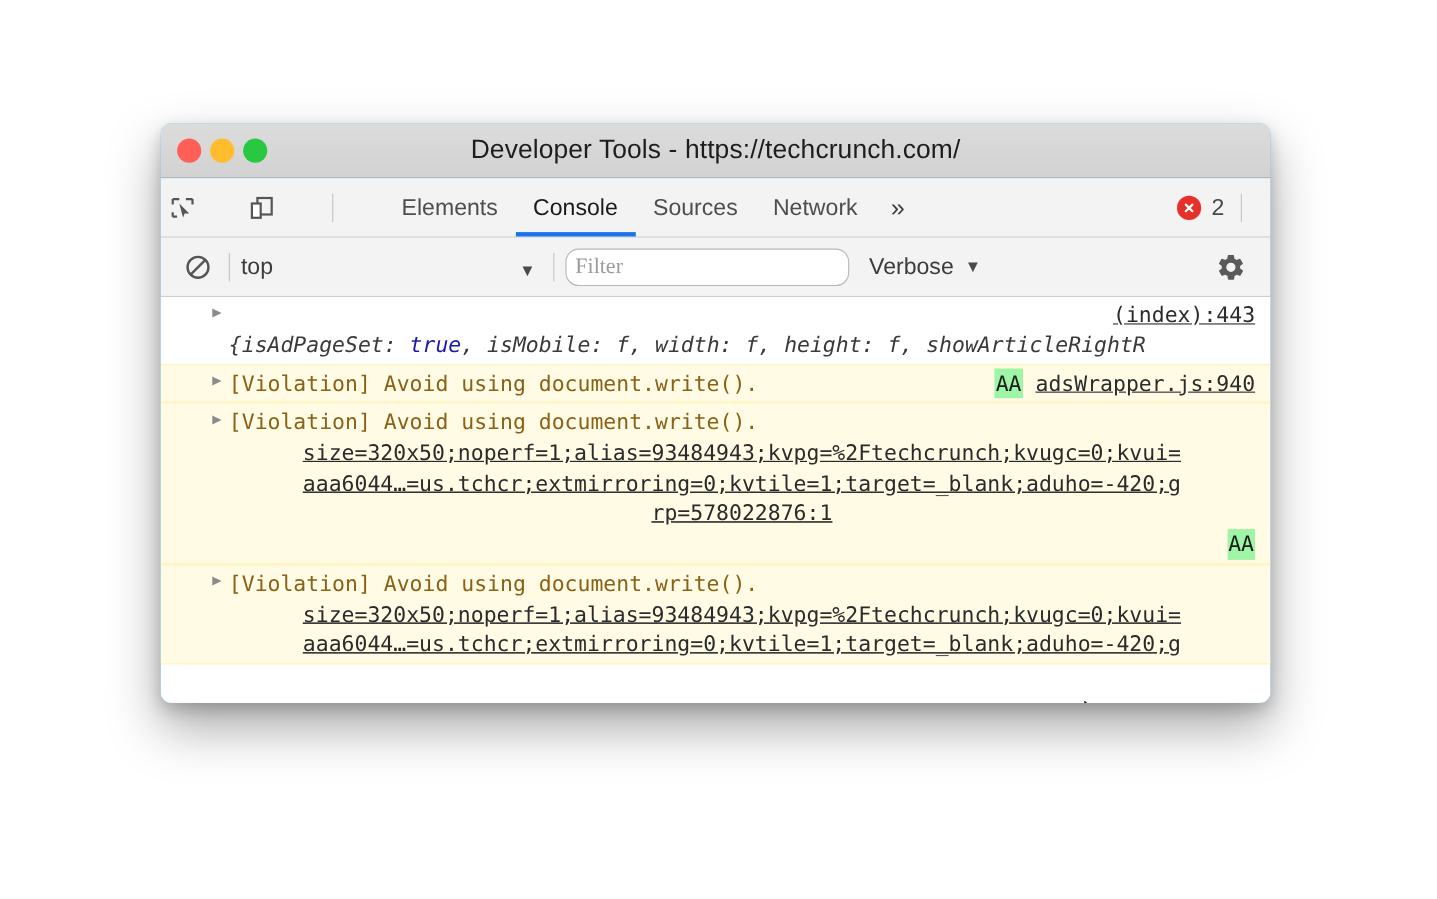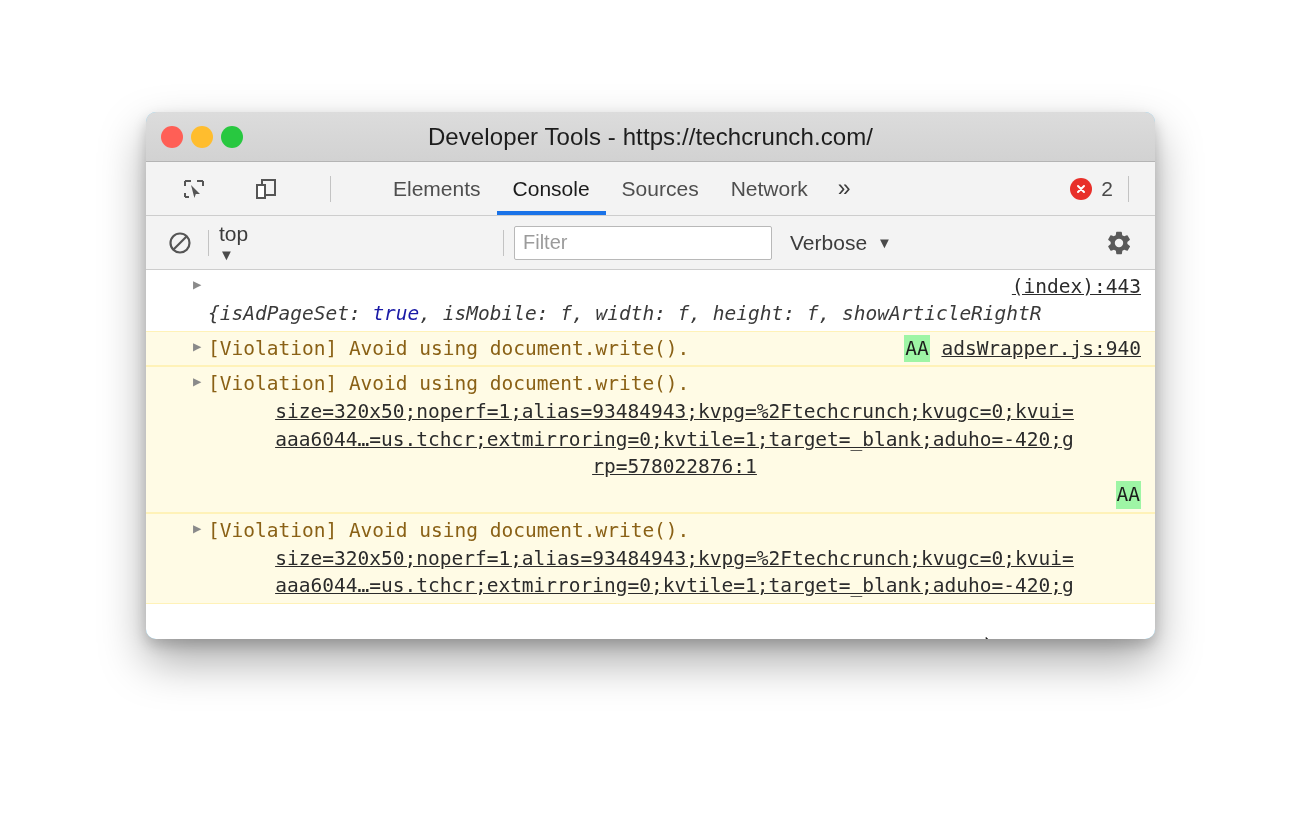--- a/index.html
+++ b/index.html
@@ -56,21 +56,21 @@
 
   
   #tabbar {
     position: relative;
     height: 54px;
     flex: 0 0 54px;
     background: #f3f3f3;
     border-bottom: 1px solid #cdcdcd;
     display: flex;
     align-items: center;
-    padding-left: 30px;
+    padding-left: 2px;
     box-sizing: border-box;
     gap: 36px;
   }
   .tb-icon {
     width: 36px; height: 36px;
     display: flex; align-items: center; justify-content: center;
   }
   .vsep { width: 1px; height: 26px; background: #c3c3c3; margin: 0 10px; }
   .tabs { display: flex; align-items: center; height: 100%; }
   .tab {
@@ -110,39 +110,38 @@
     height: 54px;
     flex: 0 0 54px;
     background: #f3f3f3;
     border-bottom: 1px solid #cdcdcd;
     display: flex;
     align-items: center;
     padding-left: 16px;
     box-sizing: border-box;
   }
   #ctx-select {
-    display: flex; align-items: flex-start;
+    display: flex; align-items: flex-end;
     width: 268px;
     justify-content: space-between;
     padding-right: 6px;
-    flex-direction: column;
   }
   #ctx-label { font-size: 21px; color: #3c3c3c; }
   .caret { font-size: 15px; color: #4a4a4a; }
   #filter-input {
     width: 258px;
     height: 34px;
     border: 1px solid #b8b8b8;
     background: #ffffff;
-    border-radius: 2px;
+    border-radius: 12px;
     font-size: 20px;
     color: #3c3c3c;
     padding: 0 8px;
     box-sizing: border-box;
-    font-family: Liberation Sans, sans-serif;
+    font-family: Liberation Serif, serif;
     outline: none;
   }
   #filter-input::placeholder { color: #9b9b9b; opacity: 1; }
   #level-select {
     display: flex; align-items: center; gap: 10px;
     margin-left: 18px;
   }
   #level-label { font-size: 21px; color: #3c3c3c; }
   #gear-btn {
     position: absolute;

